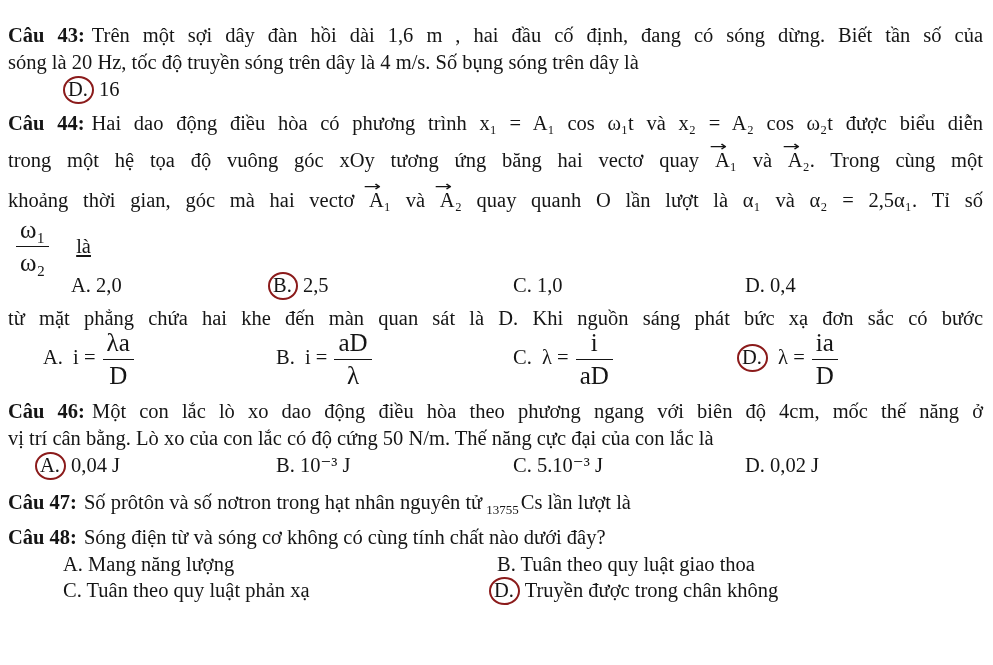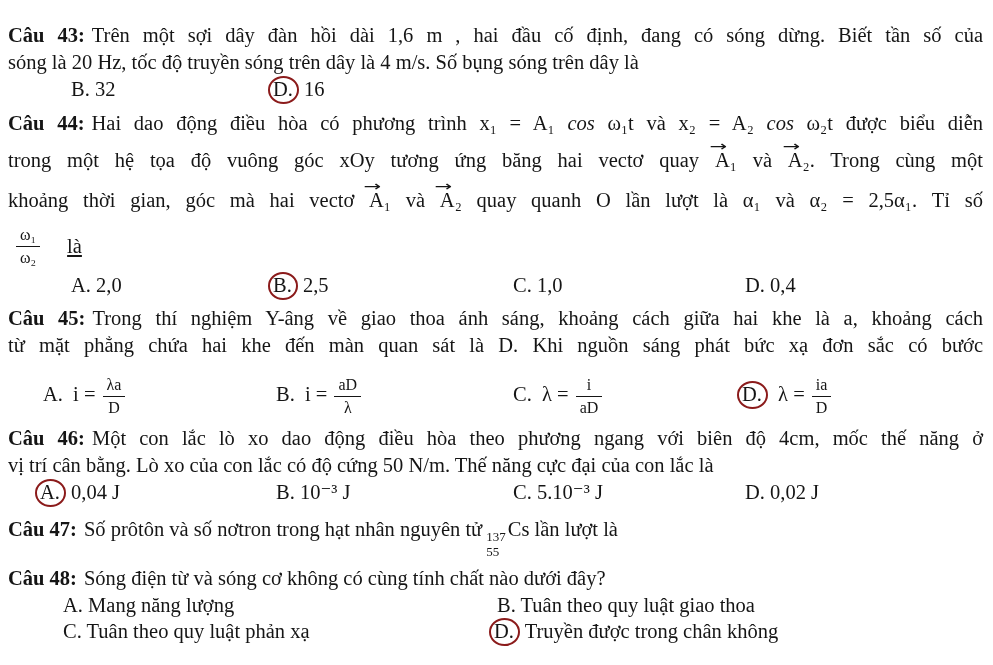--- a/index.html
+++ b/index.html
@@ -9,35 +9,35 @@
     background: var(--bg, #fff);
     color: var(--fg, #151515);
     font-family: "Liberation Serif", "DejaVu Serif", serif;
     font-size: 20.5px;
   }
   .doc { padding: 3px 10px 0 8px; }
 
   .qline { text-align: justify; line-height: 27px; }
   .qline.just { text-align-last: justify; }
   .qlabel { font-weight: bold; margin-right: 7px; }
-  .it { font-style: italic; }
+  .it { }
 
   
   .vec { position: relative; display: inline-block; }
   .vec::before {
     content: "→";
     position: absolute; left: 0; top: -14px; width: 100%;
     font-size: 14px; text-align: center;
     font-family: "DejaVu Sans", sans-serif;
     transform: scaleX(1.5); transform-origin: center;
   }
 
   
   .frac { display: inline-flex; flex-direction: column; vertical-align: middle;
-          text-align: center; line-height: 1.12; font-size: 16px; }
+          text-align: center; line-height: 1.12; font-size: 25px; }
   .frac .num { border-bottom: 1.6px solid currentColor; padding: 0 4px 2px; }
   .frac .den { padding: 2px 4px 0; }
 
   .ratioline { height: 52px; display: flex; align-items: center; padding-left: 8px; }
   .ratioline .suffix { margin-left: 27px; text-decoration: underline; }
 
   
   .optrow { display: flex; line-height: 27px; padding-left: 8px; }
   .optrow .opt { white-space: nowrap; }
   .optrow .opt:nth-child(1) { width: 260px; padding-left: 55px; }
@@ -56,21 +56,21 @@
   .letter.circled {
     display: inline-block;
     border: 2px solid var(--circle, #8b1b1b);
     border-radius: 50%;
     padding: 0 4px 1px 3px;
     margin: -3px 0 -3px -8px;
     line-height: 23px;
   }
 
   
-  .nuclide { display: inline-flex; flex-direction: column; font-size: 13px;
+  .nuclide { display: inline-flex; flex-direction: row; font-size: 13px;
              line-height: 1.12; vertical-align: -5px; margin: 0 2px 0 4px;
              text-align: left; }
 
   #q43 { margin-top: 19px; }
   #q44 { margin-top: 4px; }
   #q44 .l1 { line-height: 33px; }
   #q44 .l2, #q44 .l3 { line-height: 40px; }
   #q45 { margin-top: 6px; }
   #q46 { margin-top: 8px; }
   #q47 { margin-top: 8px; }
@@ -79,21 +79,20 @@
 </style>
 </head>
 <body style="--bg: #ffffff; --fg: #151515; --circle: #8b1b1b;">
 
 <div class="doc">
 
   <section id="q43">
     <div class="qline just"><b class="qlabel">Câu 43:</b><span>Trên một sợi dây đàn hồi dài 1,6 m , hai đầu cố định, đang có sóng dừng. Biết tần số của</span></div>
     <div class="qline"><span>sóng là 20 Hz, tốc độ truyền sóng trên dây là 4 m/s. Số bụng sóng trên dây là</span></div>
     <div class="optrow">
-        <span class="opt"><span class="letter">B.</span><span class="val"> 32</span></span>
         <span class="opt"><span class="letter circled">D.</span><span class="val"> 16</span></span>
       </div>
   </section>
 
   <section id="q44">
     <div class="qline just l1"><b class="qlabel">Câu 44:</b><span>Hai dao động điều hòa có phương trình x₁ = A₁ </span><span class="it">cos</span><span> ω₁t và x₂ = A₂ </span><span class="it">cos</span><span> ω₂t được biểu diễn</span></div>
     <div class="qline just l2"><span>trong một hệ tọa độ vuông góc xOy tương ứng băng hai vectơ quay </span><span class="vec">A₁</span><span> và </span><span class="vec">A₂</span><span>. Trong cùng một</span></div>
     <div class="qline just l3"><span>khoảng thời gian, góc mà hai vectơ </span><span class="vec">A₁</span><span> và </span><span class="vec">A₂</span><span> quay quanh O lần lượt là α₁ và α₂ = 2,5α₁. Tỉ số</span></div>
     <div class="ratioline">
       <span class="frac">
@@ -104,21 +103,20 @@
     </div>
     <div class="optrow">
         <span class="opt"><span class="letter">A.</span><span class="val"> 2,0</span></span>
         <span class="opt"><span class="letter circled">B.</span><span class="val"> 2,5</span></span>
         <span class="opt"><span class="letter">C.</span><span class="val"> 1,0</span></span>
         <span class="opt"><span class="letter">D.</span><span class="val"> 0,4</span></span>
       </div>
   </section>
 
   <section id="q45">
-    <div class="qline just"><b class="qlabel">Câu 45:</b><span>Trong thí nghiệm Y-âng về giao thoa ánh sáng, khoảng cách giữa hai khe là a, khoảng cách</span></div>
     <div class="qline just"><span>từ mặt phẳng chứa hai khe đến màn quan sát là D. Khi nguồn sáng phát bức xạ đơn sắc có bước</span></div>
     <div class="optrow frow tight">
         <span class="opt"><span class="letter">A.</span><span class="pre"> i = </span><span class="frac">
             <span class="num">λa</span>
             <span class="den">D</span>
           </span></span>
         <span class="opt"><span class="letter">B.</span><span class="pre"> i = </span><span class="frac">
             <span class="num">aD</span>
             <span class="den">λ</span>
           </span></span>

